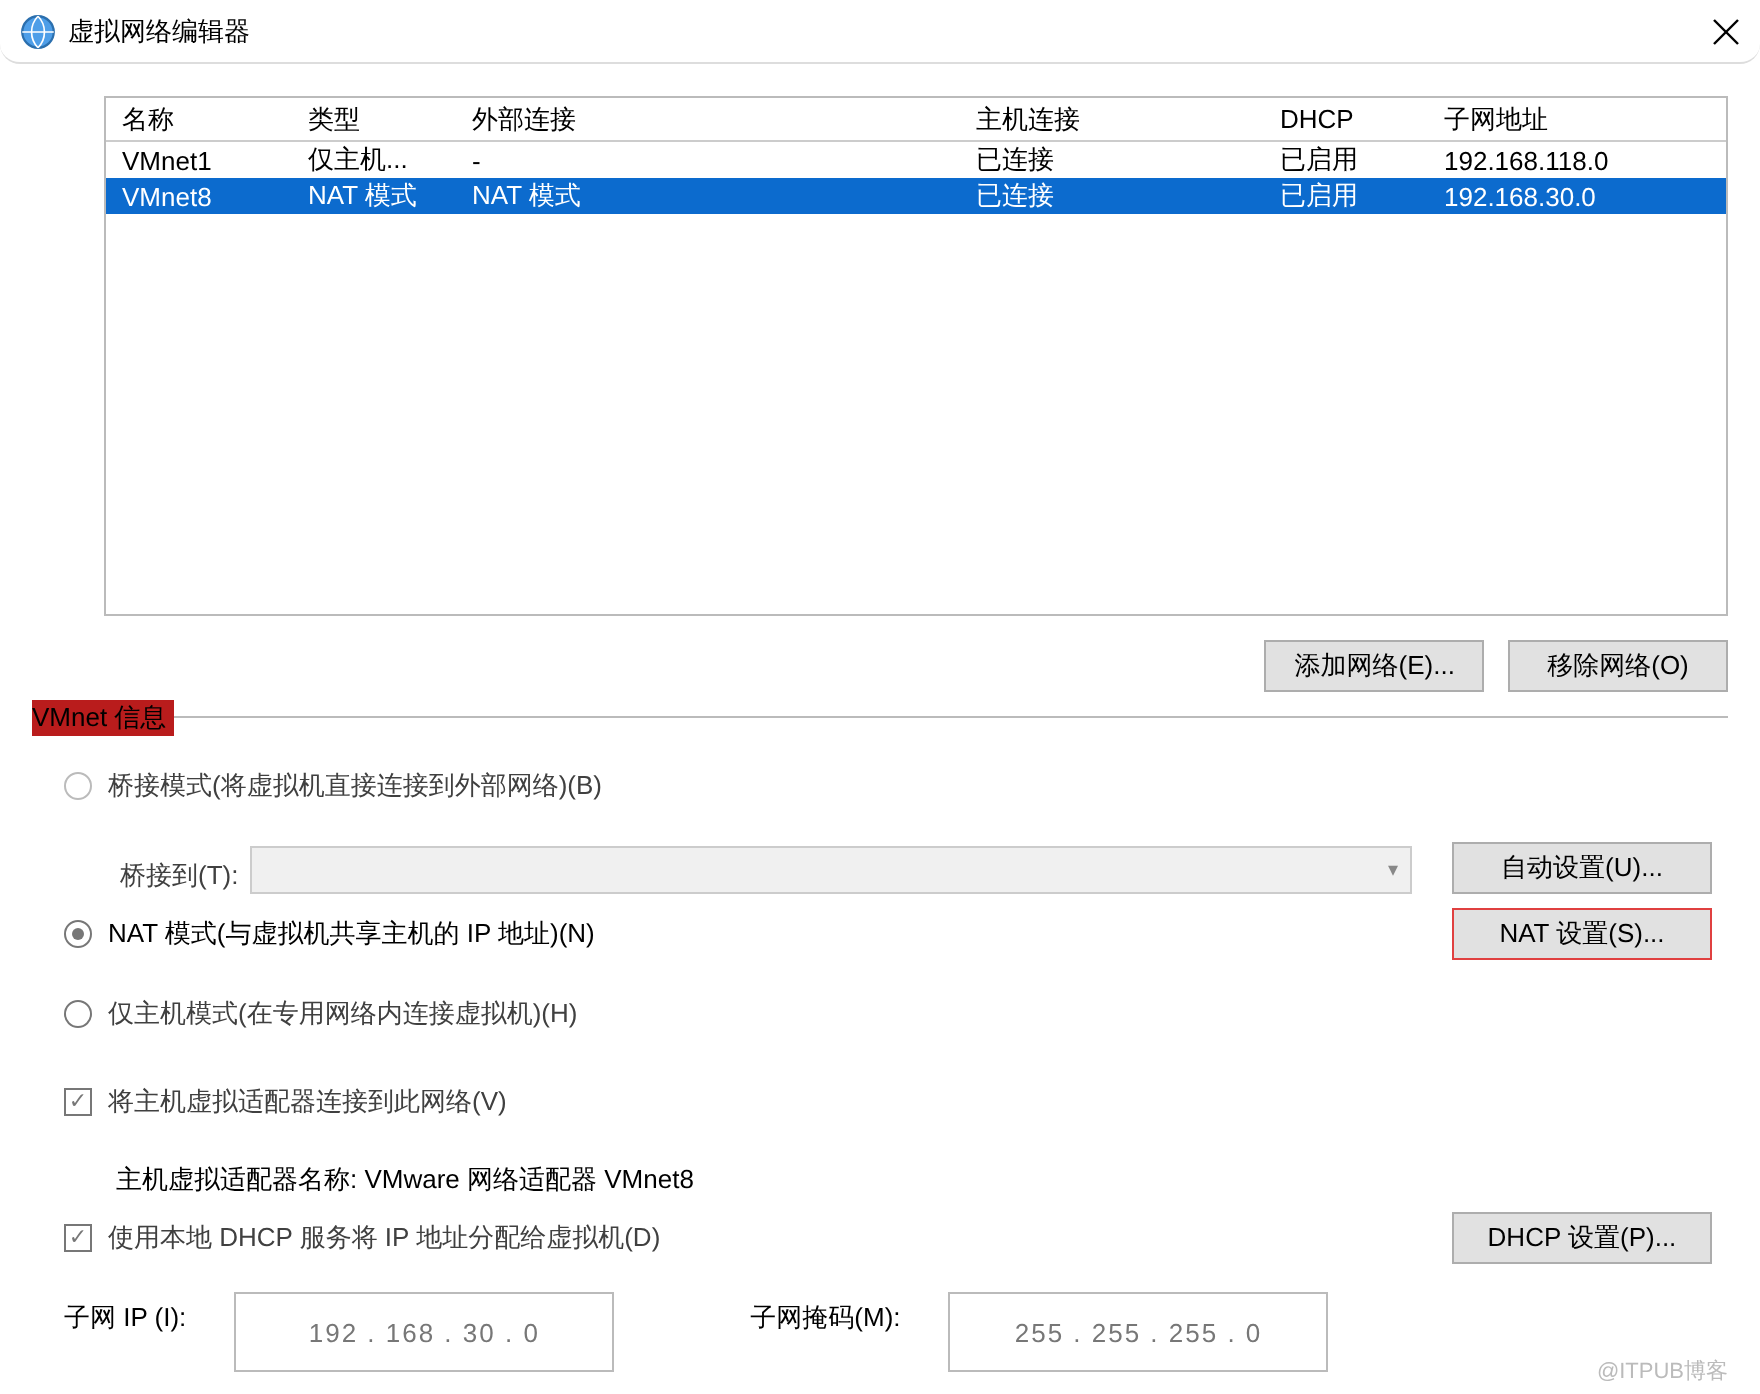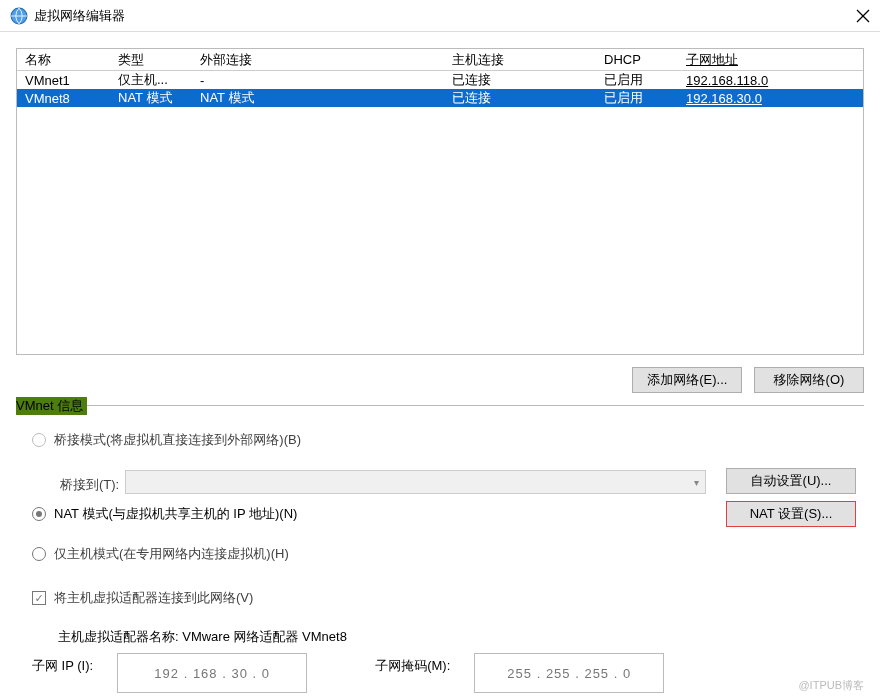--- a/index.html
+++ b/index.html
@@ -14,34 +14,36 @@
     color: #000;
     position: relative;
   }
   .titlebar {
     height: 32px;
     display: flex;
     align-items: center;
     padding: 0 10px;
     border-bottom: 1px solid #ddd;
     justify-content: space-between;
+    border-radius: 10px;
   }
   .titlebar-left { display: flex; align-items: center; gap: 6px; }
   .titlebar-icon { width: 18px; height: 18px; }
   .titlebar-title { font-size: 13px; color: #000; }
   .close-x { cursor: default; }
 
   .content { padding: 16px 16px 0 16px; }
 
   .table-frame {
     border: 1px solid #bbb;
-    height: 307px;
+    height: 260px;
     background: #fff;
     display: flex;
     flex-direction: column;
+    margin-left: 36px;
   }
   .table-header, .table-row {
     display: flex;
     height: 18px;
     align-items: center;
   }
   .table-header {
     border-bottom: 1px solid #ccc;
     height: 22px;
     padding: 0 2px;
@@ -51,21 +53,21 @@
     overflow: hidden;
     white-space: nowrap;
     text-overflow: ellipsis;
   }
   .th { color: #000; }
   .col-name { width: 93px; }
   .col-type { width: 82px; }
   .col-ext  { width: 252px; }
   .col-host { width: 152px; }
   .col-dhcp { width: 82px; }
-  .col-subnet{ flex: 1; text-decoration: underline; }
+  .col-subnet{ flex: 1; }
   .table-row { padding: 0 2px; }
   .table-row.selected { background: #0C6BCE; color: #fff; }
 
   .buttons-row { text-align: right; padding: 12px 0 12px 0; }
   .btn {
     display: inline-block;
     min-width: 110px;
     height: 26px;
     line-height: 24px;
     padding: 0 12px;
@@ -79,21 +81,21 @@
 
   .fieldset {
     border-top: 1px solid #bbb;
     position: relative;
     padding: 14px 8px 8px 8px;
   }
   .legend {
     position: absolute;
     top: -9px;
     left: 0;
-    background: #4d7c0f;
+    background: #b91c1c;
     padding: 0 4px 0 0;
     color: #000;
   }
 
   .option-row {
     display: flex;
     align-items: center;
     height: 40px;
     gap: 8px;
     padding-left: 8px;
@@ -244,20 +246,25 @@
     <div style="height:4px"></div>
 
     <div class="option-row">
       <span class="checkbox checked"></span>
       <span class="opt-label">将主机虚拟适配器连接到此网络(V)</span>
     </div>
     <div class="sub-row" style="padding-left:34px; height:28px;">
       <span class="opt-label enabled">主机虚拟适配器名称: VMware 网络适配器 VMnet8</span>
     </div>
 
+    <div class="option-row">
+      <span class="checkbox checked"></span>
+      <span class="opt-label" style="flex:1">使用本地 DHCP 服务将 IP 地址分配给虚拟机(D)</span>
+      <span class="btn btn-side">DHCP 设置(P)...</span>
+    </div>
 
     <div class="ip-row">
       <span class="opt-label enabled">子网 IP (I):</span>
       <span class="ip-box">192 . 168 . 30 . 0</span>
       <span style="width:20px"></span>
       <span class="opt-label enabled">子网掩码(M):</span>
       <span class="ip-box">255 . 255 . 255 . 0</span>
     </div>
   </div>
 

